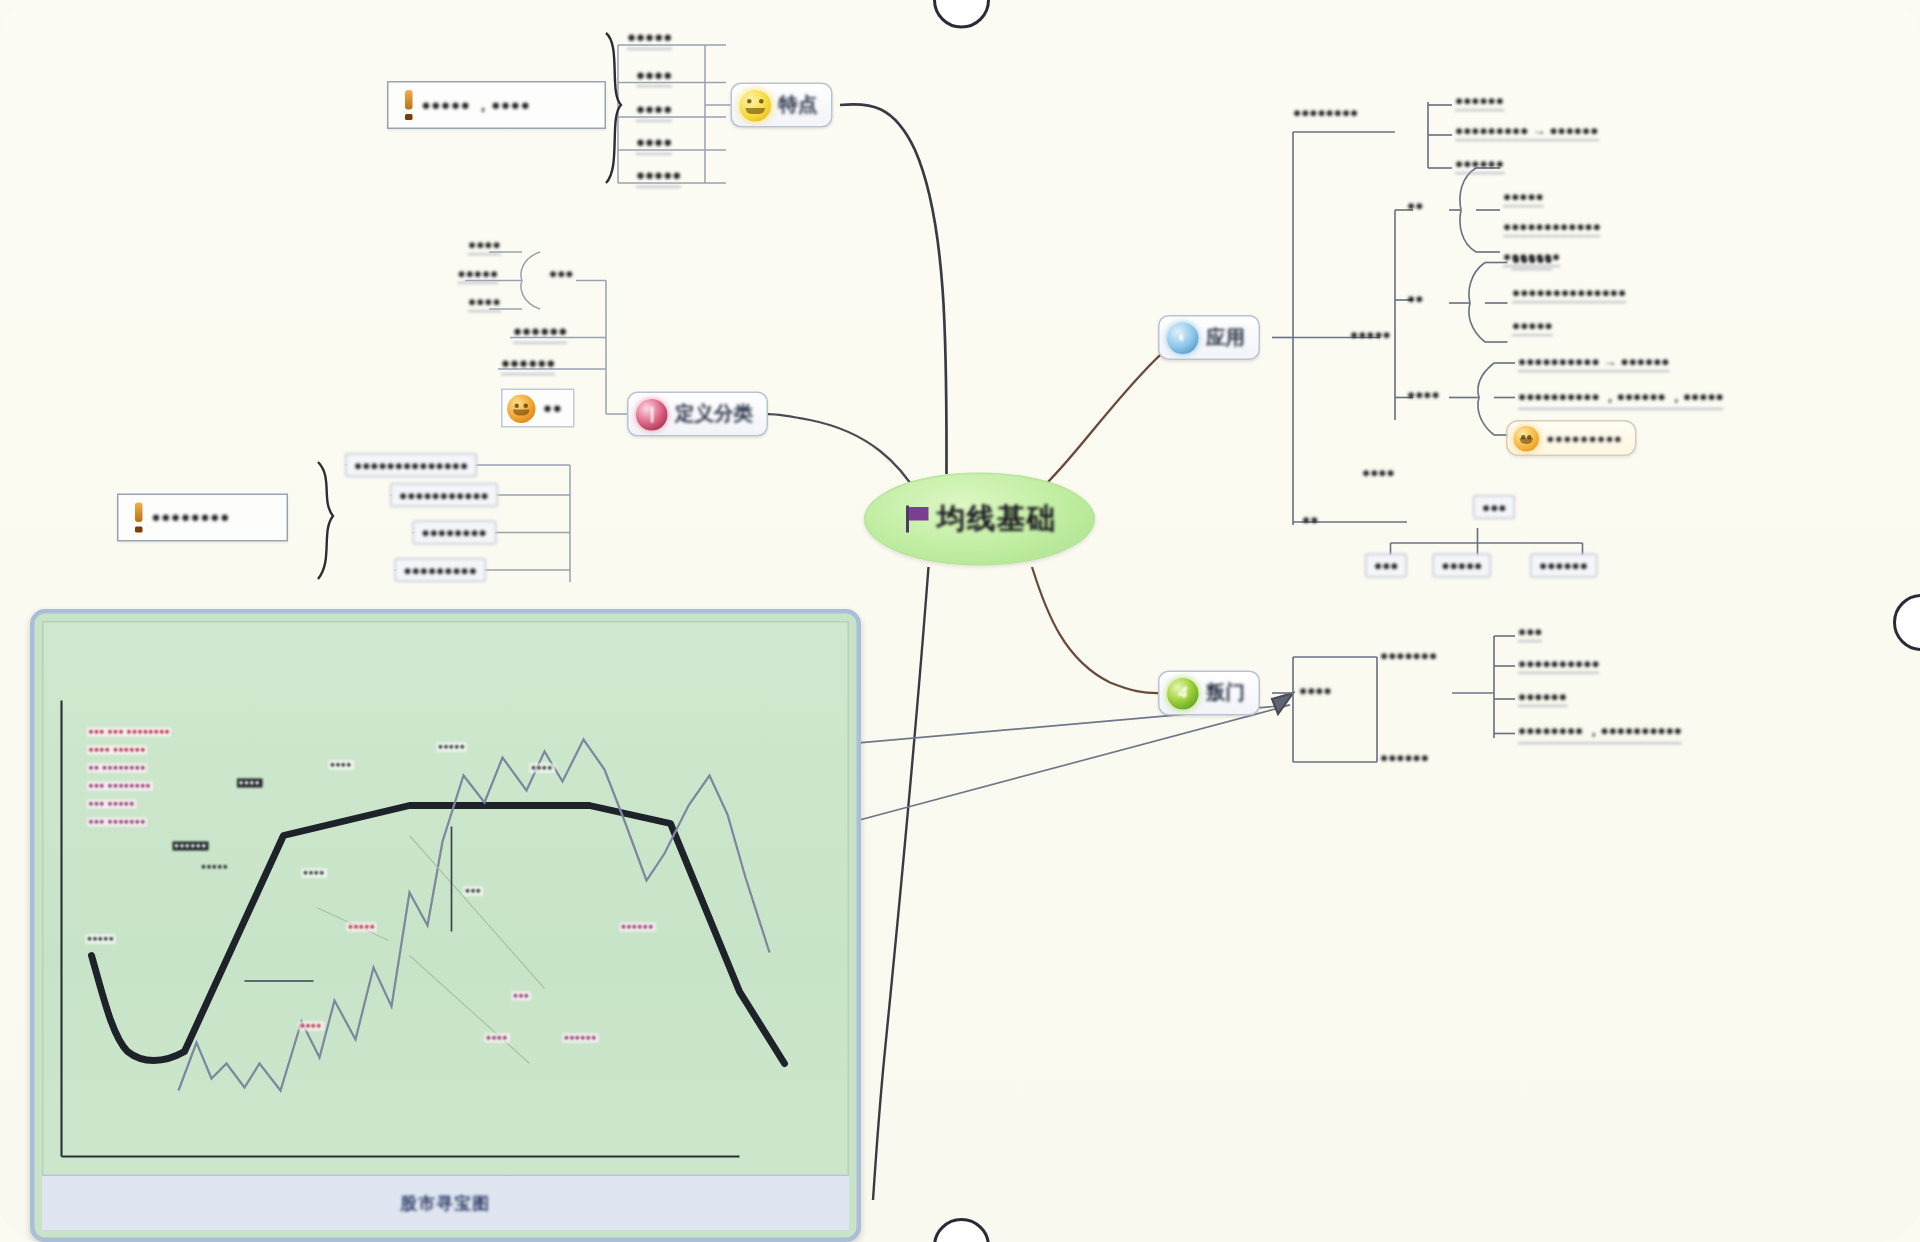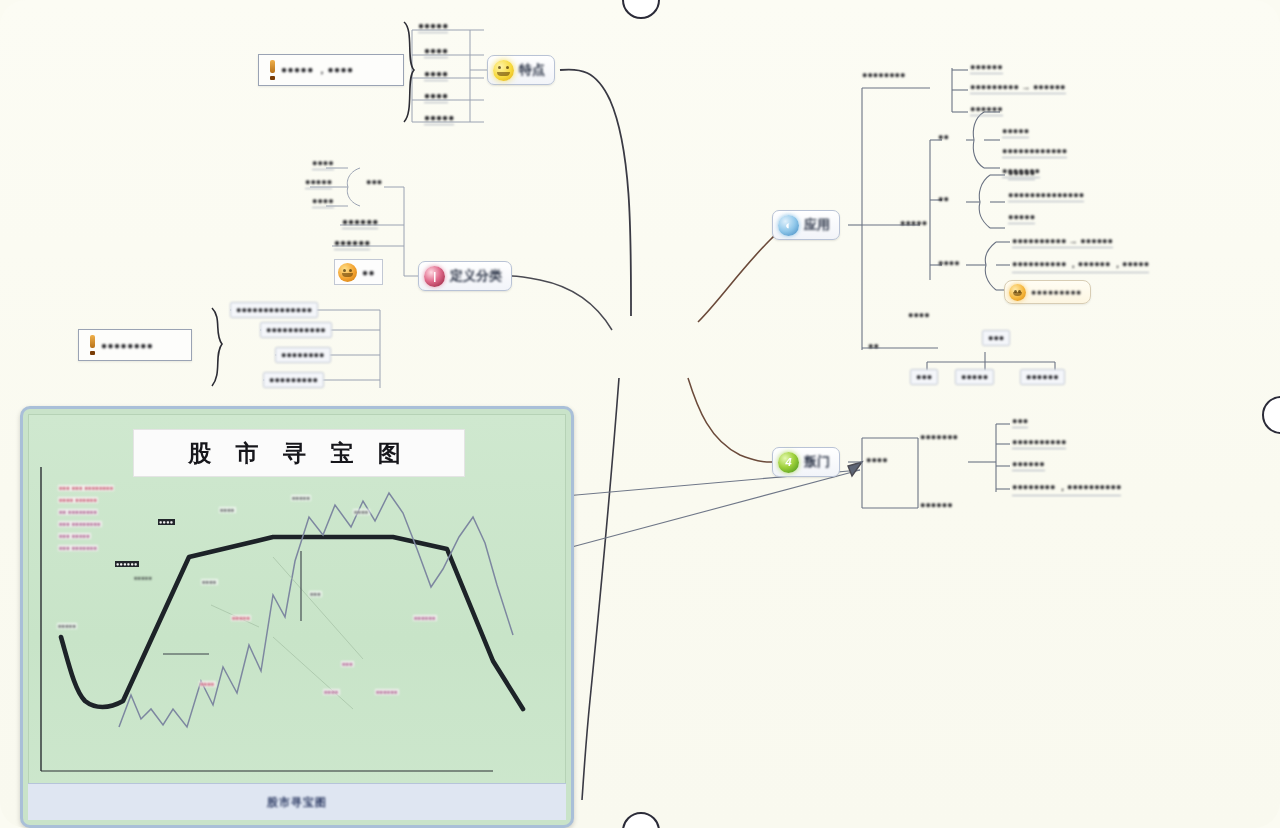--- a/index.html
+++ b/index.html
@@ -269,20 +269,27 @@
       <line x1="862" y1="438" x2="862" y2="508"></line>
       <line x1="968" y1="462" x2="996" y2="462"></line>
       <line x1="996" y1="424" x2="996" y2="492"></line>
       <line x1="996" y1="424" x2="1010" y2="424"></line>
       <line x1="996" y1="444" x2="1010" y2="444"></line>
       <line x1="996" y1="466" x2="1010" y2="466"></line>
       <line x1="996" y1="489" x2="1010" y2="489"></line>
     </g>
   </svg>
 
+  <div class="node central">
+    <span class="flag">
+      <span class="pole"></span>
+        <span class="cloth"></span>
+    </span>
+    <span class="label">均线基础</span>
+  </div>
 
   <div class="node chip" style="left:487px;top:55px;">
     <span class="ico smiley-yellow">
       <i class="eye l"></i>
         <i class="eye r"></i>
         <i class="mouth"></i>
     </span>
     <span class="label">特点</span>
   </div>
 
@@ -385,23 +392,20 @@
   <div class="leaf xs plain" style="left:920px;top:432px;font-size:9px;">●●●●●●●</div>
   <div class="leaf xs" style="left:1012px;top:416px;font-size:9px;">●●●</div>
   <div class="leaf xs" style="left:1012px;top:437px;font-size:9px;">●●●●●●●●●●</div>
   <div class="leaf xs" style="left:1012px;top:459px;font-size:9px;">●●●●●●</div>
   <div class="leaf xs" style="left:1012px;top:481px;font-size:9px;">●●●●●●●● ，●●●●●●●●●●</div>
   <div class="leaf xs plain" style="left:920px;top:500px;font-size:9px;">●●●●●●</div>
 
   <div id="embed">
     <div class="inner"></div>
 
-    <div class="title">
-      <span>股 市 寻 宝 图</span>
-    </div>
 
     <svg viewBox="0 0 548 416">
 
       <line x1="18" y1="58" x2="18" y2="362" stroke="#2a2e33" stroke-width="1.4"></line>
       <line x1="18" y1="362" x2="470" y2="362" stroke="#2a2e33" stroke-width="1.2"></line>
 
       <path d="M38,228 C46,256 52,282 62,292 C72,300 86,300 100,292
                L166,148 L250,128 L370,128 L424,140 L470,252 L500,300" fill="none" stroke="#1d2328" stroke-width="4.6" stroke-linejoin="round" stroke-linecap="round"></path>
 
       <path d="M96,318 L108,286 L118,310 L128,300 L140,316 L150,300 L164,318

